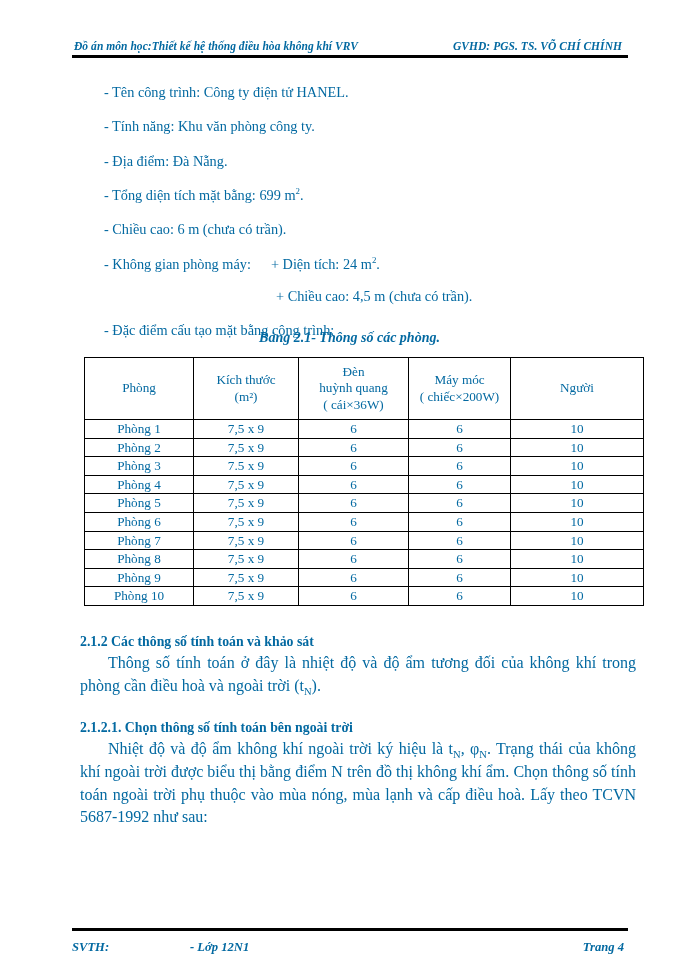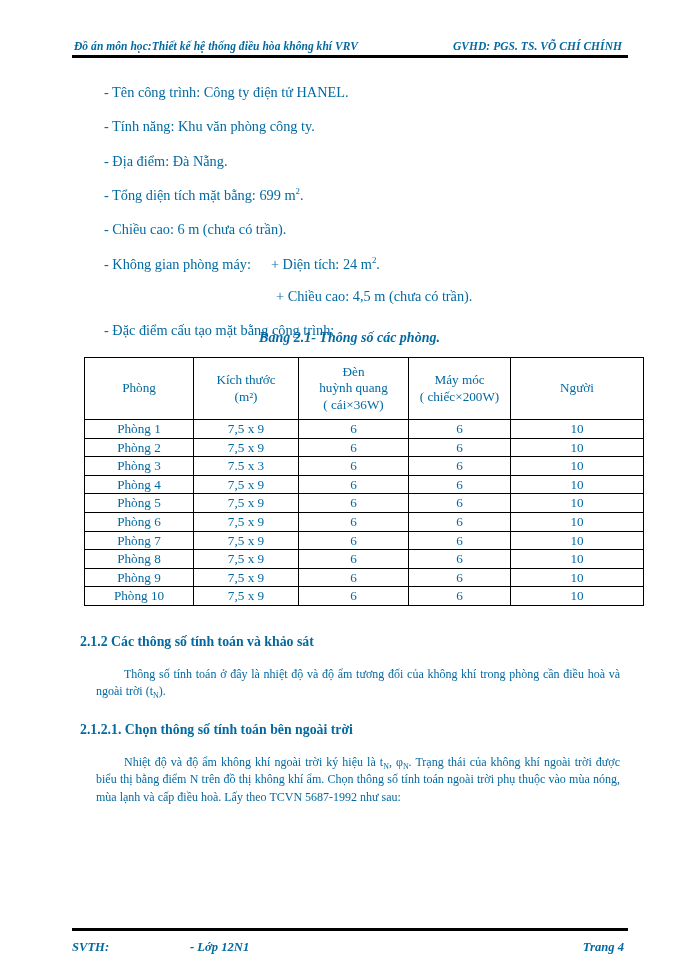--- a/index.html
+++ b/index.html
@@ -128,25 +128,25 @@
     width: 556px;
     font-family: Liberation Serif, serif;
   }
   .sec-heading {
     font-weight: bold;
     font-size: 13.8px;
     margin: 0 0 2px 0;
   }
   .sec-heading.second { margin-top: 22px; }
   .sec-para {
-    font-size: 12px;
+    font-size: 16px;
     line-height: 1.43;
     text-align: justify;
     text-indent: 28px;
-    margin: 16px;
+    margin: 0;
   }
   sub.sb {
     font-size: 0.66em;
     vertical-align: sub;
     line-height: 0;
   }
 
   
   .doc-footer {
     position: absolute;
@@ -240,21 +240,21 @@
           </tr>
           <tr>
             <td>Phòng 2</td>
             <td>7,5 x 9</td>
             <td>6</td>
             <td>6</td>
             <td>10</td>
           </tr>
           <tr>
             <td>Phòng 3</td>
-            <td>7.5 x 3</td>
+            <td>7.5 x 9</td>
             <td>6</td>
             <td>6</td>
             <td>10</td>
           </tr>
           <tr>
             <td>Phòng 4</td>
             <td>7,5 x 9</td>
             <td>6</td>
             <td>6</td>
             <td>10</td>

